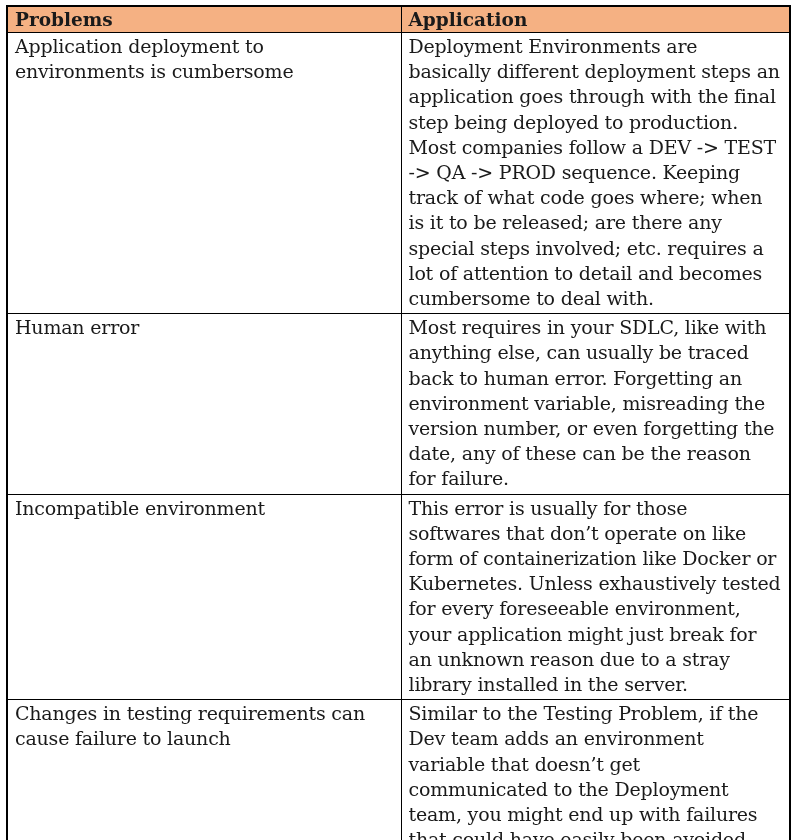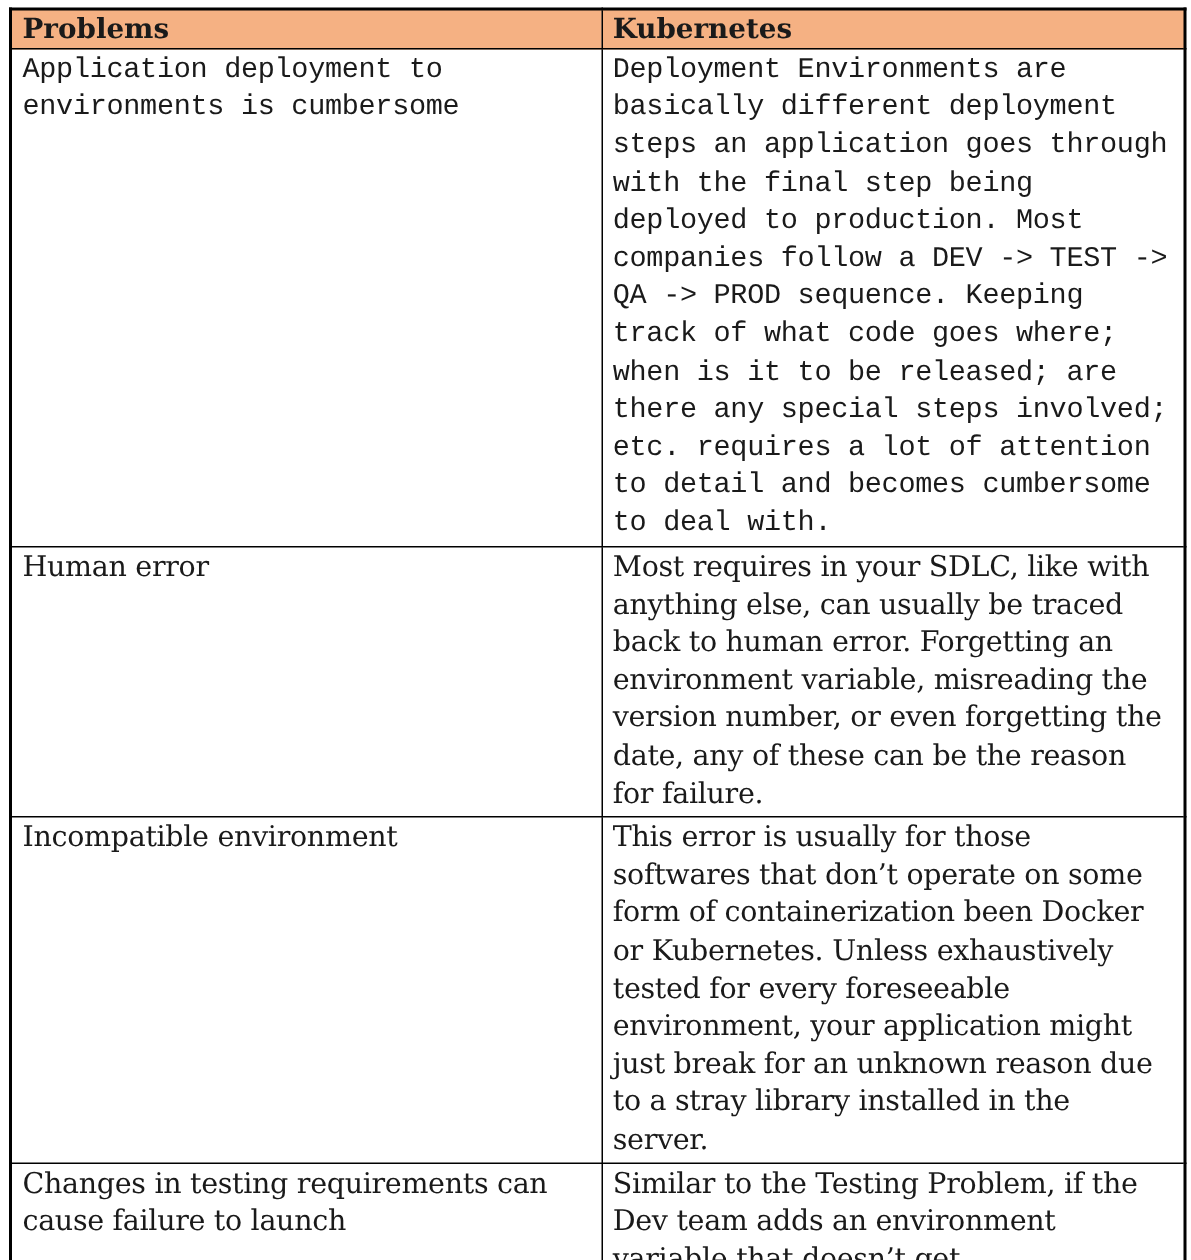--- a/index.html
+++ b/index.html
@@ -40,52 +40,52 @@
     font-size: 18.5px;
     line-height: 21px;
     height: 24px;
     padding-top: 2px;
   }
   tbody td {
     font-size: 19px;
     line-height: 25.2px;
     letter-spacing: -0.2px;
   }
-  tr.row-0 { height: 276px; font-family: Liberation Mono, monospace; }
+  tr.row-0 { height: 276px; }
   tr.row-1 { height: 179px; }
   tr.row-2 { height: 202px; margin-left: 12px; }
   tr.row-3 { height: 148px; }
 </style>
 </head>
 <body>
 
 <div class="page">
   <table class="problems-table">
     <colgroup>
       <col class="col-problem">
       <col class="col-explanation">
     </colgroup>
     <thead>
       <tr class="header-row">
         <th>Problems</th>
-        <th>Kubernetes</th>
+        <th>Application</th>
       </tr>
     </thead>
     <tbody>
       <tr class="row-0">
         <td class="problem-cell">Application deployment to environments is cumbersome</td>
         <td class="explanation-cell">Deployment Environments are basically different deployment steps an application goes through with the final step being deployed to production. Most companies follow a DEV -&gt; TEST -&gt; QA -&gt; PROD sequence. Keeping track of what code goes where; when is it to be released; are there any special steps involved; etc. requires a lot of attention to detail and becomes cumbersome to deal with.</td>
       </tr>
       <tr class="row-1">
         <td class="problem-cell">Human error</td>
         <td class="explanation-cell">Most requires in your SDLC, like with anything else, can usually be traced back to human error. Forgetting an environment variable, misreading the version number, or even forgetting the date, any of these can be the reason for failure.</td>
       </tr>
       <tr class="row-2">
         <td class="problem-cell">Incompatible environment</td>
-        <td class="explanation-cell">This error is usually for those softwares that don’t operate on some form of containerization been Docker or Kubernetes. Unless exhaustively tested for every foreseeable environment, your application might just break for an unknown reason due to a stray library installed in the server.</td>
+        <td class="explanation-cell">This error is usually for those softwares that don’t operate on like form of containerization like Docker or Kubernetes. Unless exhaustively tested for every foreseeable environment, your application might just break for an unknown reason due to a stray library installed in the server.</td>
       </tr>
       <tr class="row-3">
         <td class="problem-cell">Changes in testing requirements can cause failure to launch</td>
         <td class="explanation-cell">Similar to the Testing Problem, if the Dev team adds an environment variable that doesn’t get communicated to the Deployment team, you might end up with failures that could have easily been avoided.</td>
       </tr>
     </tbody>
   </table>
 </div>
 
 </body></html>

